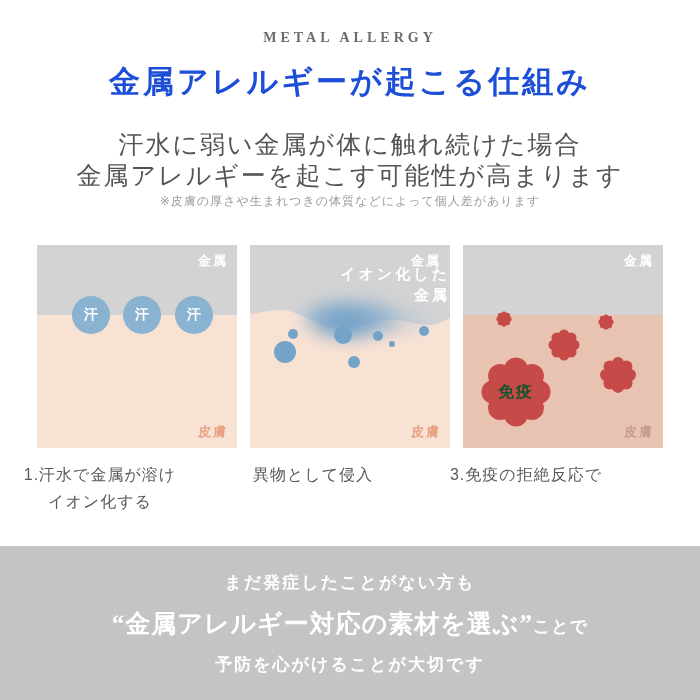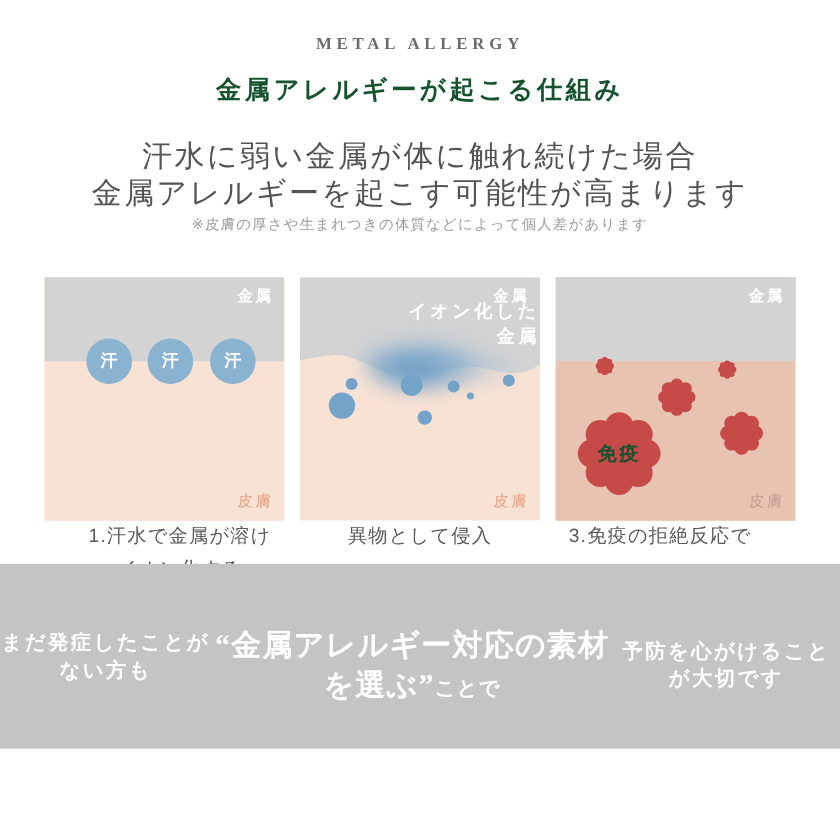--- a/index.html
+++ b/index.html
@@ -1,51 +1,51 @@
 <!DOCTYPE html>
 <html><head>
 <meta charset="utf-8">
 <style>
   html,body { margin:0; padding:0; }
   body {
     width:700px; height:700px; background:#ffffff;
     font-family:"Liberation Sans","DejaVu Sans",sans-serif;
     -webkit-font-smoothing:antialiased;
   }
-  .page { position:relative; width:700px; height:624px; overflow:hidden; background:#fff; }
+  .page { position:relative; width:700px; height:700px; overflow:hidden; background:#fff; }
 
   
   .eyebrow {
     margin-top:30px; text-align:center;
     font-family:"Liberation Serif","DejaVu Serif",serif;
     font-size:14px; letter-spacing:4px; color:#6b6b6b; font-weight:600;
   }
   .title {
     margin-top:15px; text-align:center;
     font-family:"Liberation Serif","DejaVu Serif",serif;
-    font-size:21px; letter-spacing:3px; color:#14532d; font-weight:600;
+    font-size:31px; letter-spacing:3px; color:#1d4ed8; font-weight:600;
   }
 
   
   .intro { margin-top:26px; text-align:center; font-size:25px; color:#545454; letter-spacing:2px; line-height:31px; font-weight:500; }
   .note  { margin-top:2px; text-align:center; font-size:12px; color:#9b9b9b; letter-spacing:1px; }
 
   
   .panels { margin-top:35px; display:flex; justify-content:center; gap:13px; }
   .panel  { position:relative; width:200px; height:203px; overflow:hidden; }
   .panel-skin-light    { background:#f8e2d4; }
   .panel-skin-inflamed { background:#e9c3b2; }
   .gray-band { position:absolute; left:0; top:0; width:100%; height:70px; background:#d3d3d4; }
   .label-metal {
     position:absolute; top:7px; right:9px; color:#ffffff;
     font-size:13px; font-weight:700; letter-spacing:2px; z-index:4;
   }
   .label-skin {
     position:absolute; bottom:7px; right:9px;
-    font-size:13px; font-weight:400; letter-spacing:2px; z-index:4;
+    font-size:13px; font-weight:700; letter-spacing:2px; z-index:4;
   }
   .skin-salmon { color:#e7a183; }
   .skin-muted  { color:#c79c8f; }
 
   .sweat-circle {
     position:absolute; width:38px; height:38px; border-radius:50%;
     background:#8ab2d1; display:flex; align-items:center; justify-content:center;
     color:#ffffff; font-size:14px; font-weight:700; z-index:3;
   }
   .panel-svg { position:absolute; left:0; top:0; width:200px; height:203px; }
@@ -53,27 +53,27 @@
   .ion-caption {
     position:absolute; left:0; top:18px; width:100%; text-align:right;
     color:#ffffff; font-size:15px; font-weight:700; letter-spacing:3px; line-height:21px; z-index:3;
   }
   .immune-text {
     position:absolute; left:13px; top:137px; width:80px; text-align:center;
     color:#14532d; font-size:16px; font-weight:700; letter-spacing:2px; z-index:3;
   }
 
   
-  .captions { display:flex; justify-content:center; }
+  .captions { margin-top:13px; display:flex; justify-content:flex-start; gap:13px; }
   .caption  { width:200px; text-align:center; font-size:16px; color:#595959; letter-spacing:1px; line-height:27px; font-weight:500; }
 
   
   .footer {
     position:absolute; left:0; right:0; bottom:0; height:154px; background:#c3c4c3;
-    display:flex; flex-direction:row; align-items:center; justify-content:center;
+    display:flex; flex-direction:column; align-items:center; justify-content:center;
     color:#ffffff; font-family:"Liberation Serif","DejaVu Serif",serif; text-align:center;
   }
   .footer-line1 { font-size:17px; letter-spacing:2px; font-weight:600; }
   .footer-line2 { margin-top:13px; font-size:17px; letter-spacing:1px; font-weight:600; }
   .footer-emph  { font-size:25px; font-weight:700; letter-spacing:1px; }
   .footer-line3 { margin-top:13px; font-size:17px; letter-spacing:2px; font-weight:600; }
 </style>
 </head>
 <body>
 

